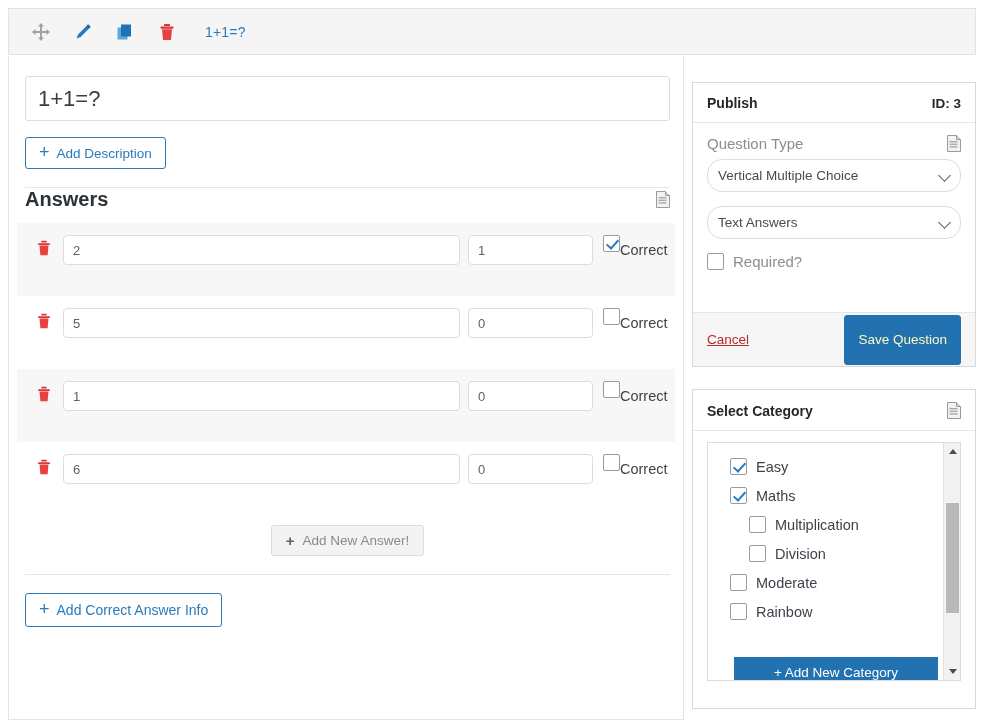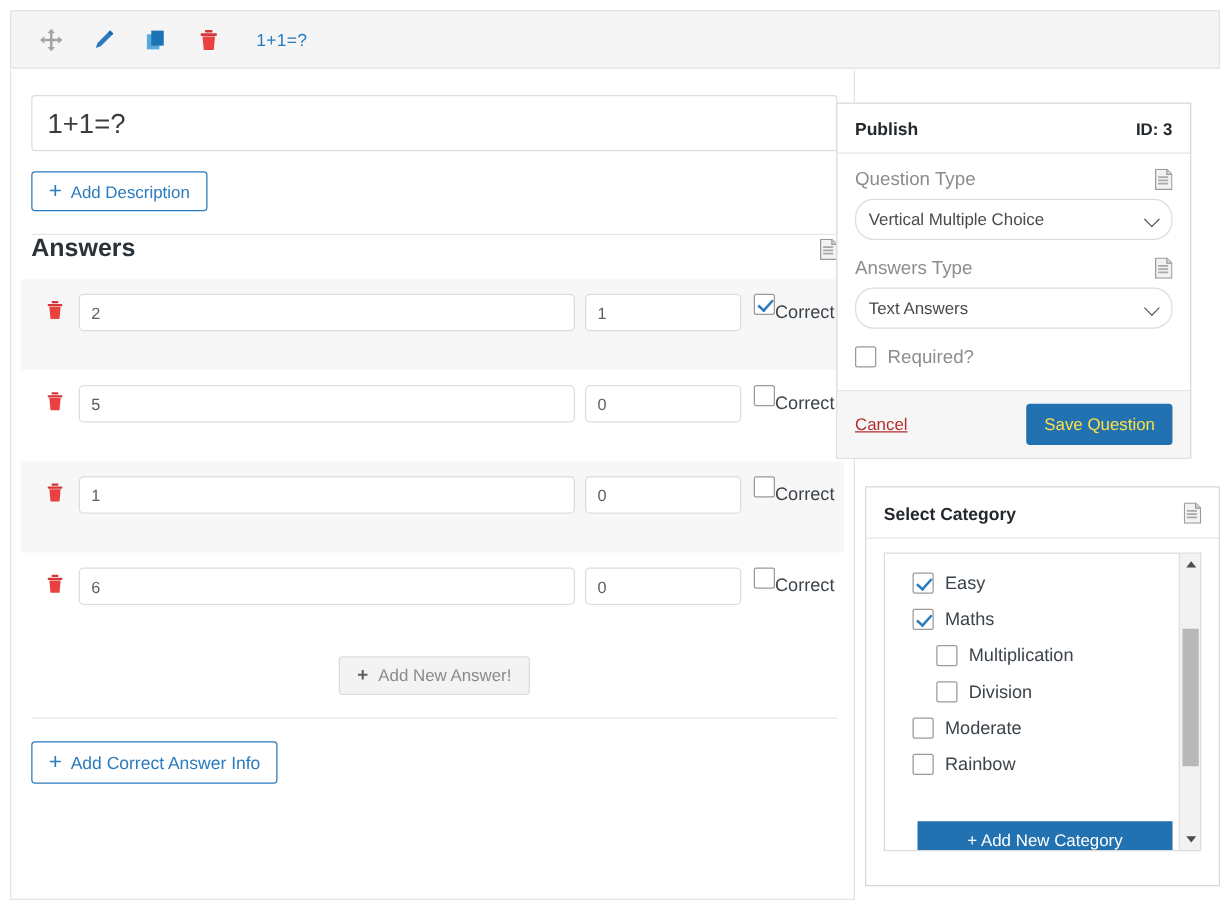--- a/index.html
+++ b/index.html
@@ -186,21 +186,21 @@
   }
   .correct-info-wrap { margin-top: 18px; }
   .btn-outline-blue.big { height: 34px; font-size: 14px; margin-top: 0; }
 
   
   .panel {
     position: absolute;
     background: #ffffff;
     border: 1px solid #d8d8d8;
   }
-  #publish-panel { left: 669px; top: 82px; width: 284px; height: 285px; }
+  #publish-panel { left: 692px; top: 82px; width: 284px; height: 285px; }
   #category-panel { left: 692px; top: 389px; width: 284px; height: 320px; }
 
   .panel-head {
     display: flex; align-items: center; justify-content: space-between;
     padding: 12px 14px 11px 14px;
     border-bottom: 1px solid #e6e6e6;
   }
   .panel-head-title { font-size: 14px; font-weight: bold; color: #23282d; }
   .panel-head-id { font-size: 13.5px; font-weight: bold; color: #23282d; margin-left: 36px; }
   .panel-body { padding: 12px 14px 0 14px; }
@@ -244,26 +244,26 @@
     background: #f6f6f6;
     border-top: 1px solid #e6e6e6;
     display: flex; align-items: center; justify-content: space-between;
     padding: 0 14px;
   }
   .cancel-link {
     font-size: 13.5px; color: #b32d2e;
     text-decoration: underline; cursor: pointer;
   }
   .btn-primary {
-    height: 33px;
+    height: 50px;
     padding: 0 13px;
     background: #2271b1;
     border: 1px solid #2271b1;
     border-radius: 3px;
-    color: #fde047;
+    color: #fef9c3;
     font-size: 13.5px;
     font-family: "Liberation Sans", sans-serif;
     cursor: pointer;
     white-space: nowrap;
   }
 
   
   .cat-list-wrap {
     position: relative;
     margin: 11px 14px 0 14px;
@@ -483,32 +483,20 @@
             <rect x="2.5" y="8.6" width="8" height="1.4" fill="#a9a9a9"></rect>
             <rect x="2.5" y="11.2" width="8" height="1.4" fill="#a9a9a9"></rect>
           </svg>
         </span>
       </div>
       <div class="select-box">
         <span>Vertical Multiple Choice</span>
         <span class="chev"></span>
       </div>
 
-      <div class="field-label-row">
-        <span class="field-label">Answers Type</span>
-        <span>
-          <svg class="doc-icon" viewBox="0 0 14 17" aria-hidden="true">
-            <path d="M0.5 0.5 H9.5 L13.5 4.5 V16.5 H0.5 Z" fill="#f2f2f2" stroke="#9b9b9b"></path>
-            <path d="M9.5 0.5 V4.5 H13.5" fill="#cfd8e3" stroke="#9b9b9b"></path>
-            <rect x="2.5" y="6" width="8" height="1.4" fill="#a9a9a9"></rect>
-            <rect x="2.5" y="8.6" width="8" height="1.4" fill="#a9a9a9"></rect>
-            <rect x="2.5" y="11.2" width="8" height="1.4" fill="#a9a9a9"></rect>
-          </svg>
-        </span>
-      </div>
       <div class="select-box">
         <span>Text Answers</span>
         <span class="chev"></span>
       </div>
 
       <div class="required-row">
         <span class="cb" id="required-cb"></span>
         <span class="required-label">Required?</span>
       </div>
     </div>

